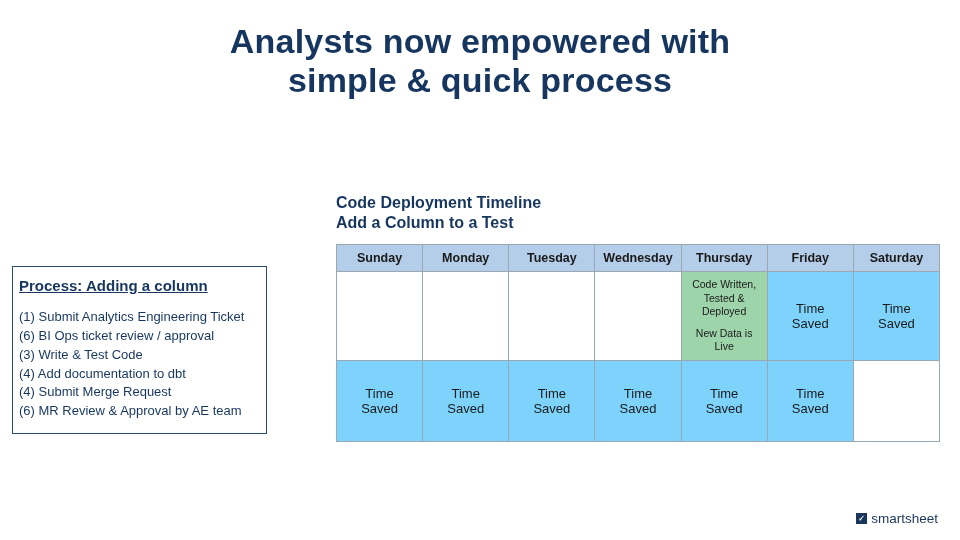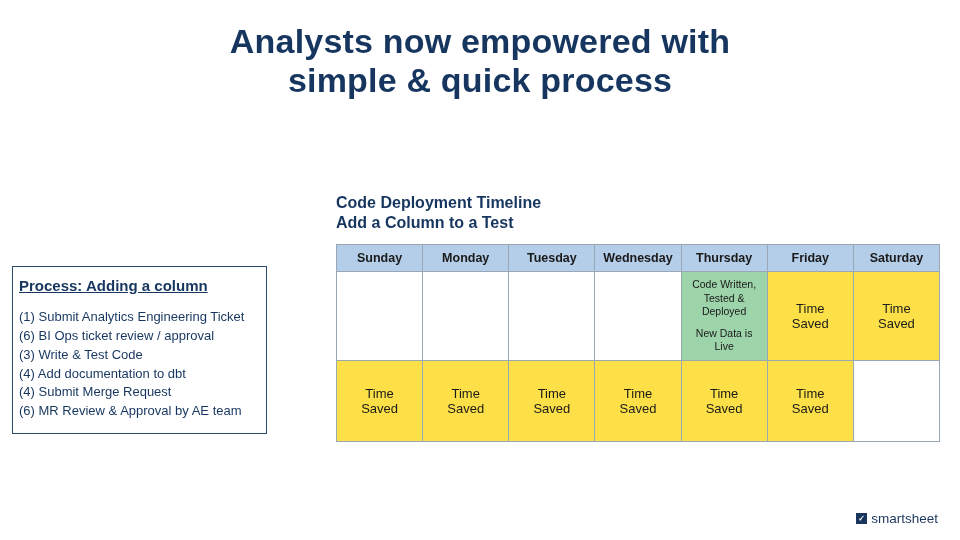--- a/index.html
+++ b/index.html
@@ -88,21 +88,21 @@
   }
   .timeline-table th {
     background: #b4cde8;
     font-weight: 700;
     height: 26px;
     color: #1a1a1a;
     font-size: 12.5px;
   }
   .timeline-table td {
     height: 80px;
-    background: #fde047;
+    background: #7dd3fc;
   }
   .timeline-table td.blank {
     background: #ffffff;
   }
   .timeline-table td.deploy {
     background: #9dd4aa;
     font-size: 10.5px;
     line-height: 1.3;
     padding: 4px;
   }

